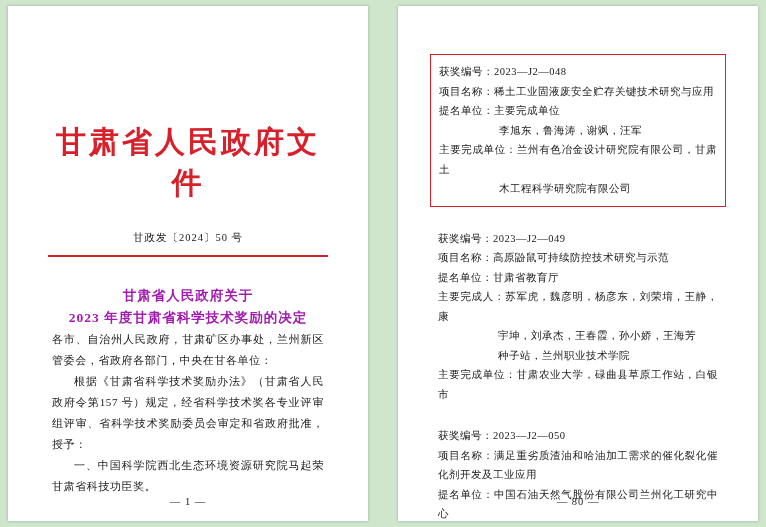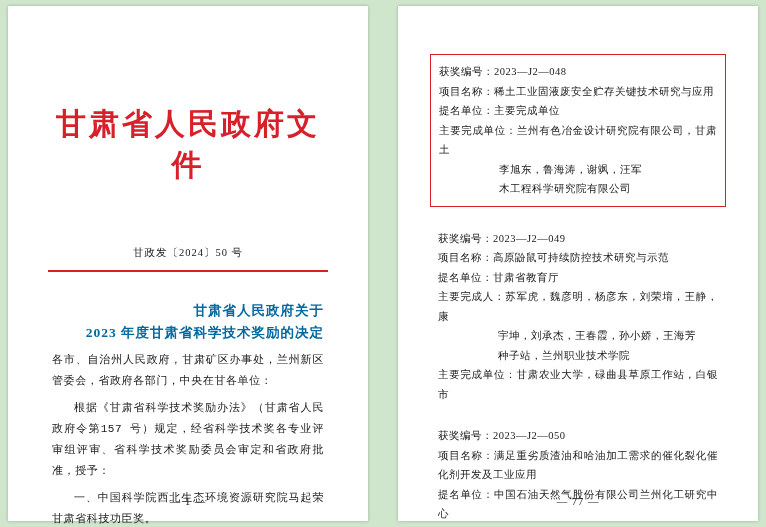--- a/index.html
+++ b/index.html
@@ -24,21 +24,21 @@
   }
   .page {
     position: relative;
     background: #ffffff;
     box-sizing: border-box;
     box-shadow: 0 0 3px rgba(0,0,0,0.25);
   }
   .page-left {
     width: 360px;
     height: 515px;
-    padding: 14px 44px 10px 44px;
+    padding: 32px 44px 10px 44px;
   }
   .page-right {
     width: 360px;
     height: 515px;
     padding: 26px 40px 2px 40px;
   }
 
   
   .doc-title {
     text-align: center;
@@ -46,47 +46,46 @@
     font-size: 30px;
     font-weight: bold;
     letter-spacing: 3px;
     margin-top: 84px;
     font-family: "Liberation Serif", "DejaVu Serif", serif;
   }
   .doc-number {
     text-align: center;
     font-size: 10.5px;
     color: #1a1a1a;
-    margin-top: 60px;
+    margin-top: 27px;
     letter-spacing: 1px;
   }
   .red-rule {
     height: 2px;
     background: #d8202a;
     margin-top: 10px;
     margin-left: -4px;
     margin-right: -4px;
   }
   .heading {
-    text-align: right;
+    text-align: center;
     font-size: 13.5px;
     font-weight: bold;
-    color: #0369a1;
+    color: #a21caf;
     letter-spacing: 1px;
     line-height: 22px;
   }
   .heading.first { margin-top: 28px; }
   .body-p {
     font-size: 11px;
     color: #1a1a1a;
     line-height: 21px;
     text-align: justify;
     letter-spacing: 0.6px;
-    margin-top: 6px;
-    font-family: Liberation Mono, monospace;
+    margin-top: 0;
   }
   .indent { text-indent: 22px; }
   .page-num {
     position: absolute;
     bottom: 14px;
     left: 0;
     right: 0;
     text-align: center;
     font-size: 10.5px;
     color: #1a1a1a;
@@ -134,38 +133,38 @@
 
     <div class="page-num">— 1 —</div>
   </div>
 
   <div class="page page-right">
 
     <div class="award-block highlight">
       <span class="award-line"><span>获奖编号：</span><span>2023—J2—048</span></span>
       <span class="award-line"><span>项目名称：</span><span>稀土工业固液废安全贮存关键技术研究与应用</span></span>
       <span class="award-line"><span>提名单位：</span><span>主要完成单位</span></span>
+      <span class="award-line cont">李旭东，鲁海涛，谢飒，汪军</span>
       <span class="award-line"><span>主要完成单位：</span><span>兰州有色冶金设计研究院有限公司，甘肃土</span></span>
-      <span class="award-line cont">李旭东，鲁海涛，谢飒，汪军</span>
       <span class="award-line cont2">木工程科学研究院有限公司</span>
     </div>
 
     <div class="award-block">
       <span class="award-line"><span>获奖编号：</span><span>2023—J2—049</span></span>
       <span class="award-line"><span>项目名称：</span><span>高原鼢鼠可持续防控技术研究与示范</span></span>
       <span class="award-line"><span>提名单位：</span><span>甘肃省教育厅</span></span>
       <span class="award-line"><span>主要完成人：</span><span>苏军虎，魏彦明，杨彦东，刘荣堉，王静，康</span></span>
       <span class="award-line cont">宇坤，刘承杰，王春霞，孙小娇，王海芳</span>
       <span class="award-line cont2">种子站，兰州职业技术学院</span>
       <span class="award-line"><span>主要完成单位：</span><span>甘肃农业大学，碌曲县草原工作站，白银市</span></span>
     </div>
 
     <div class="award-block">
       <span class="award-line"><span>获奖编号：</span><span>2023—J2—050</span></span>
       <span class="award-line"><span>项目名称：</span><span>满足重劣质渣油和哈油加工需求的催化裂化催化剂开发及工业应用</span></span>
       <span class="award-line"><span>提名单位：</span><span>中国石油天然气股份有限公司兰州化工研究中心</span></span>
 
     </div>
 
-    <div class="page-num">— 77 —</div>
+    <div class="page-num">— 80 —</div>
   </div>
 
 </div>
 
 </body></html>

